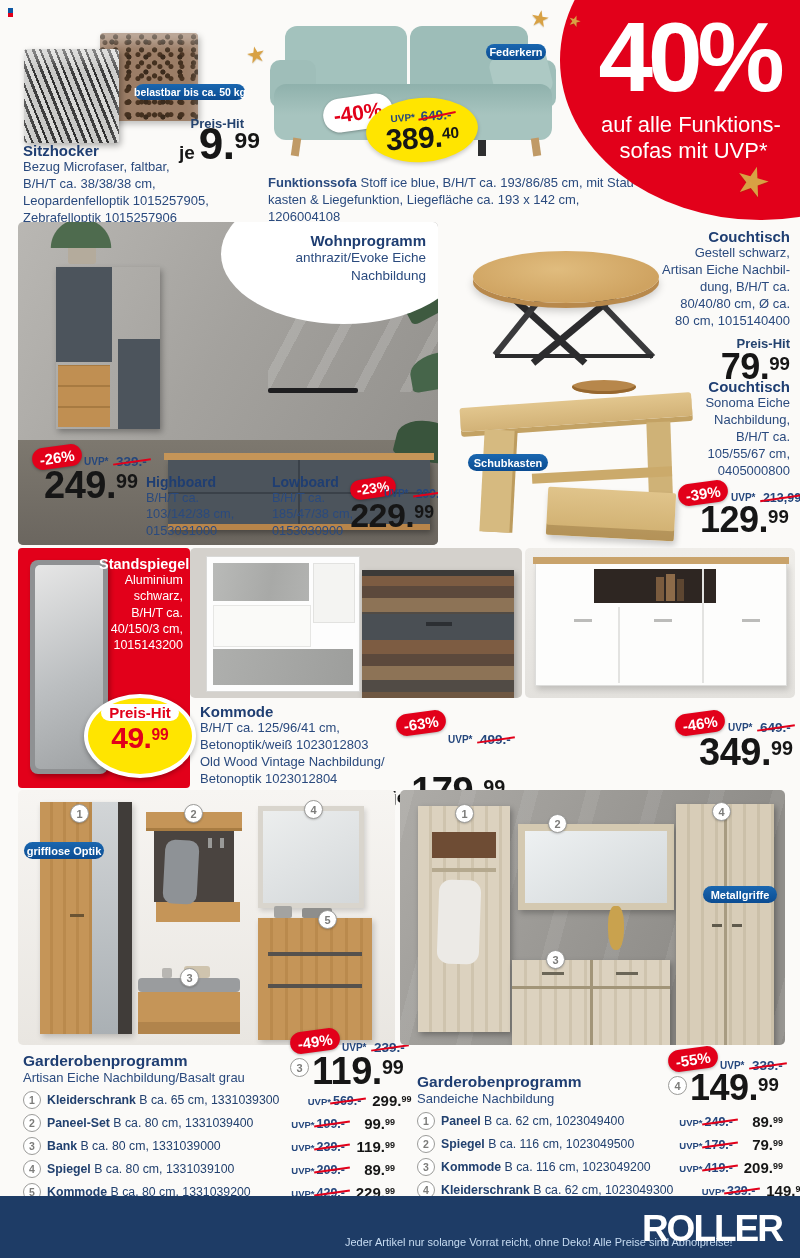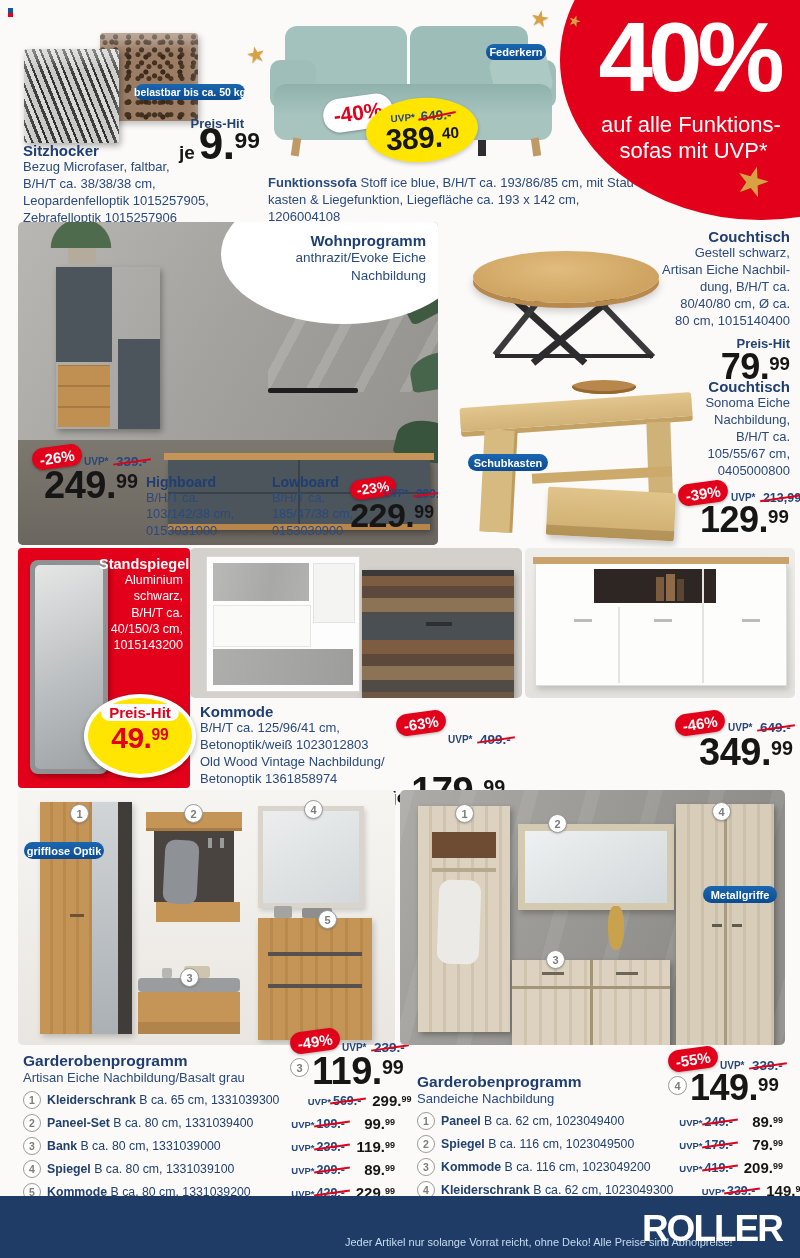--- a/index.html
+++ b/index.html
@@ -277,21 +277,21 @@
         <div class="abs" style="left:0;top:44px;width:152px;height:26px;background:#4a4f54;"></div>
         <div class="abs" style="left:64px;top:52px;width:26px;height:4px;background:#2c2f33;"></div>
       </div>
     </div>
     <div class="abs" style="left:10px;top:155px;width:210px;">
       <div class="name">Kommode</div>
       <div class="desc">
         <div>B/H/T ca. 125/96/41 cm,</div>
         <div>Betonoptik/weiß 1023012803</div>
         <div>Old Wood Vintage Nachbildung/</div>
-        <div>Betonoptik 1361858974</div>
+        <div>Betonoptik 1023012804</div>
       </div>
     </div>
     <div class="pill rpill" style="left:206px;top:164px;width:50px;height:22px;font-size:15px;transform:rotate(-8deg);">
       <span>-63%</span>
       </div>
     <div class="abs uvp" style="left:258px;top:170px;margin-top:12px;"><span class="lbl">UVP*</span>
       <span class="val struck">499.-</span></div>
     <div class="abs" style="left:202px;top:186px;display:flex;align-items:flex-end;gap:5px;">
       <span class="je" style="font-size:17px;">je</span>
       <span class="price" style="font-size:38px;margin-top:40px;"><span>179.</span><sup>99</sup></span>

